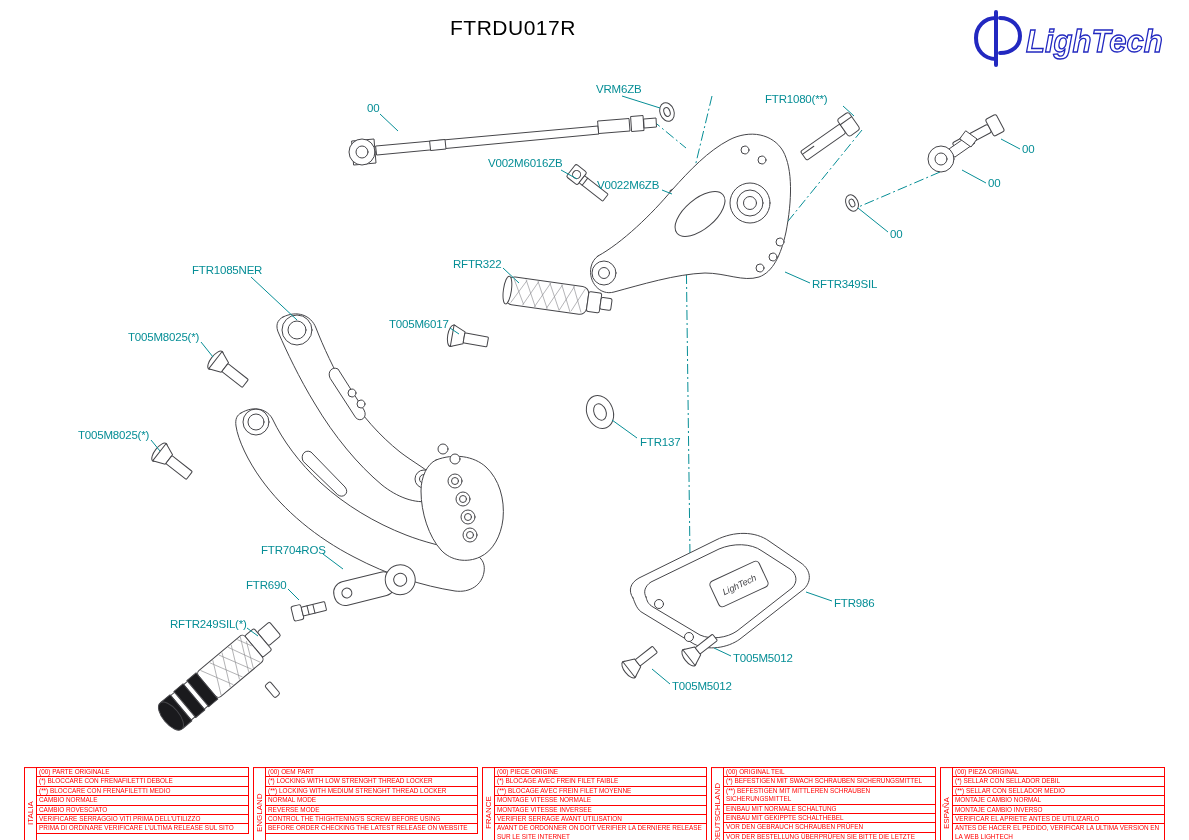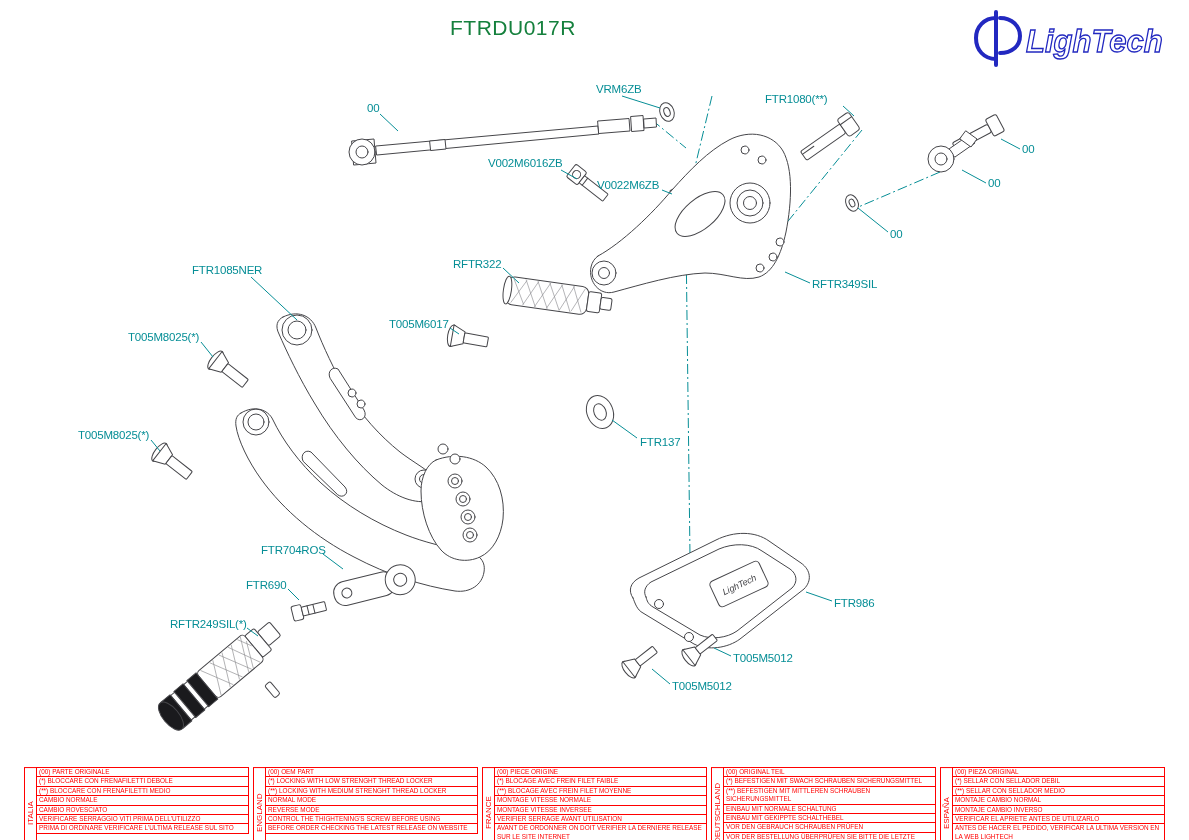--- a/index.html
+++ b/index.html
@@ -1,18 +1,18 @@
 <!DOCTYPE html>
 <html><head>
 <meta charset="utf-8">
 <style>
   html,body{margin:0;padding:0;background:#fff;}
   .page{position:relative;width:1189px;height:840px;background:#fff;overflow:hidden;
         font-family:"Liberation Sans",sans-serif;}
-  .title{position:absolute;left:450px;top:16px;font-size:21px;letter-spacing:.5px;color:#15803d;}
+  .title{position:absolute;left:450px;top:16px;font-size:21px;letter-spacing:.5px;color:#000000;}
   .logo{position:absolute;left:966px;top:8px;}
   .logomark{stroke:#2228C0;stroke-width:4;fill:none;stroke-linecap:round;}
   .logotext{font-family:"Liberation Sans",sans-serif;font-style:italic;font-weight:bold;
             font-size:31px;fill:#ffffff;stroke:#2228C0;stroke-width:1.3px;}
   .diagram{position:absolute;left:0;top:0;}
   .part{fill:#fff;stroke:#46464a;stroke-width:1;stroke-linejoin:round;stroke-linecap:round;}
   .nofill{fill:none;}
   .dark{fill:#1a1a1d;}
   .hatch{stroke:#8a8a8e;stroke-width:.6;fill:none;}
   .leader{stroke:#068E96;stroke-width:1;}

